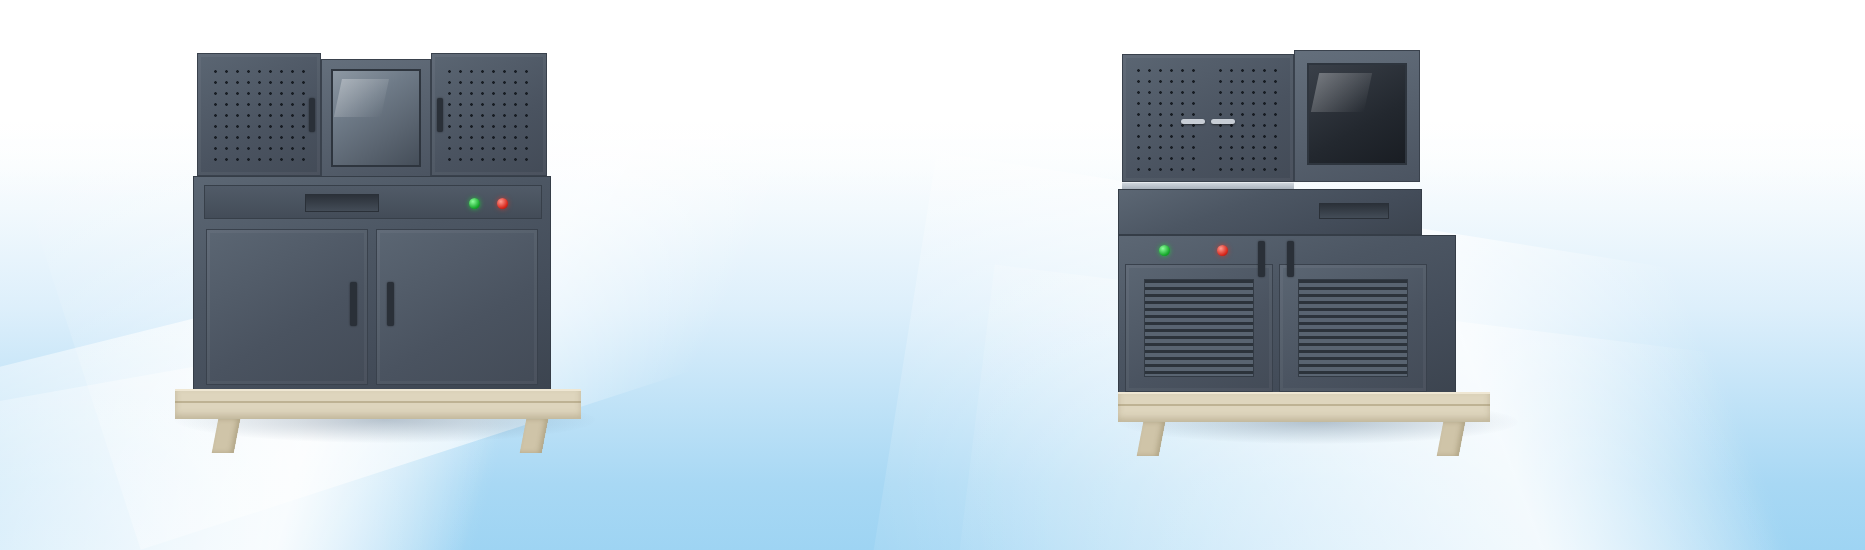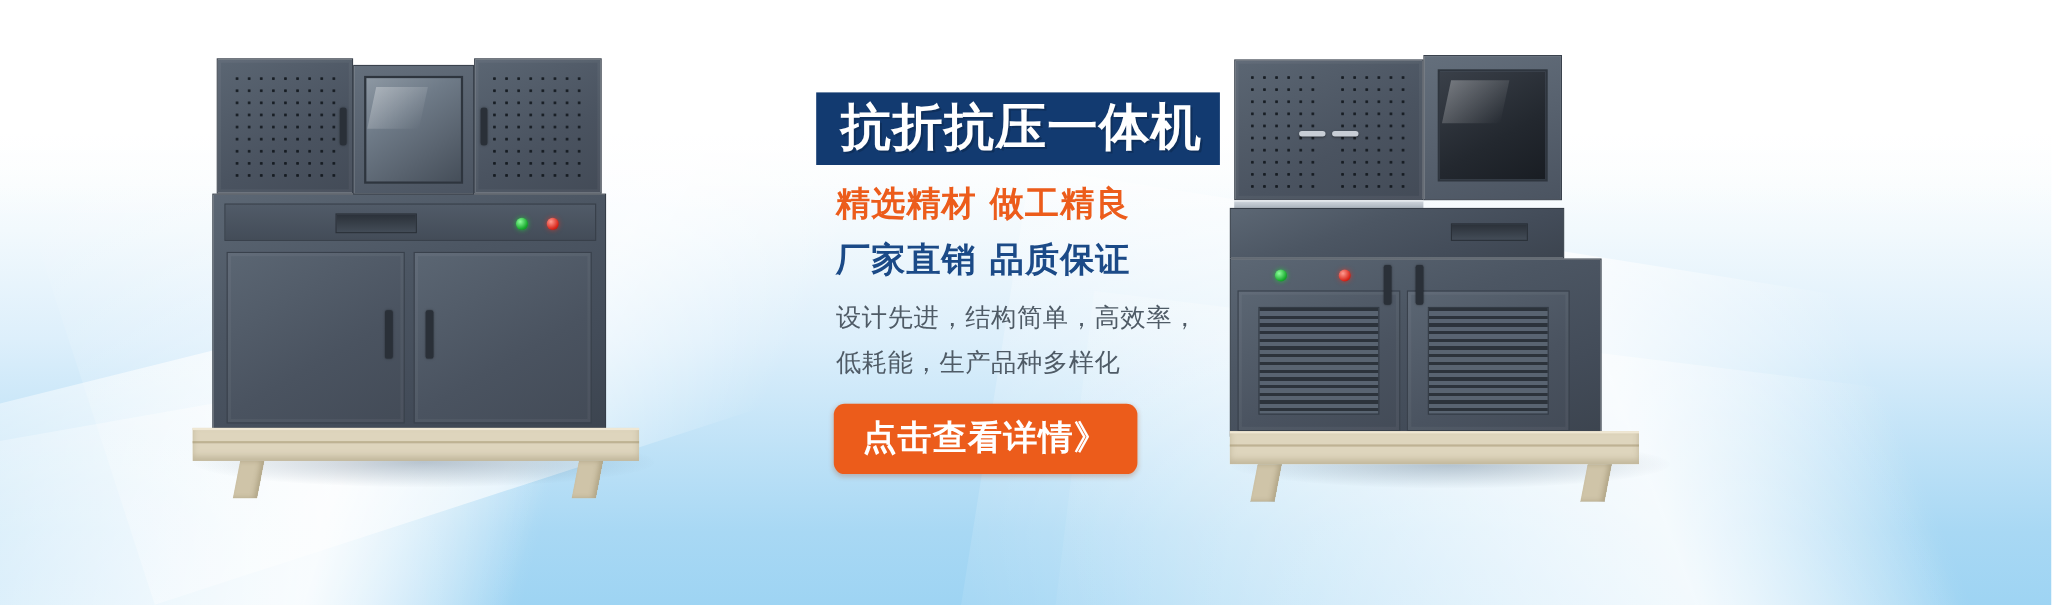--- a/index.html
+++ b/index.html
@@ -292,33 +292,14 @@
         <div class="vent" style="left:18px; top:14px; right:18px; bottom:14px;"></div>
         <div class="handle" style="left:7px; top:-24px; width:7px; height:36px;"></div>
       </div>
     </div>
 
     <div class="pallet" style="left:0px; top:350px; width:372px; height:30px;"></div>
     <div class="pallet-leg" style="left:22px; top:380px; width:22px; height:34px; transform:skewX(-11deg);"></div>
     <div class="pallet-leg" style="left:322px; top:380px; width:22px; height:34px; transform:skewX(-11deg);"></div>
   </div>
 
-  <div id="textblock">
-
-    <div id="title-bar">
-      <span class="title-text">抗折抗压一体机</span>
-    </div>
-
-    <div id="sub1" class="sub-line">精选精材 做工精良</div>
-
-    <div id="sub2" class="sub-line">厂家直销 品质保证</div>
-
-    <div id="desc1" class="desc-line">设计先进，结构简单，高效率，</div>
-
-    <div id="desc2" class="desc-line">低耗能，生产品种多样化</div>
-
-    <div id="cta-button">
-      <span class="cta-text">点击查看详情》</span>
-    </div>
-
-  </div>
 
 </div>
 
 </body></html>

